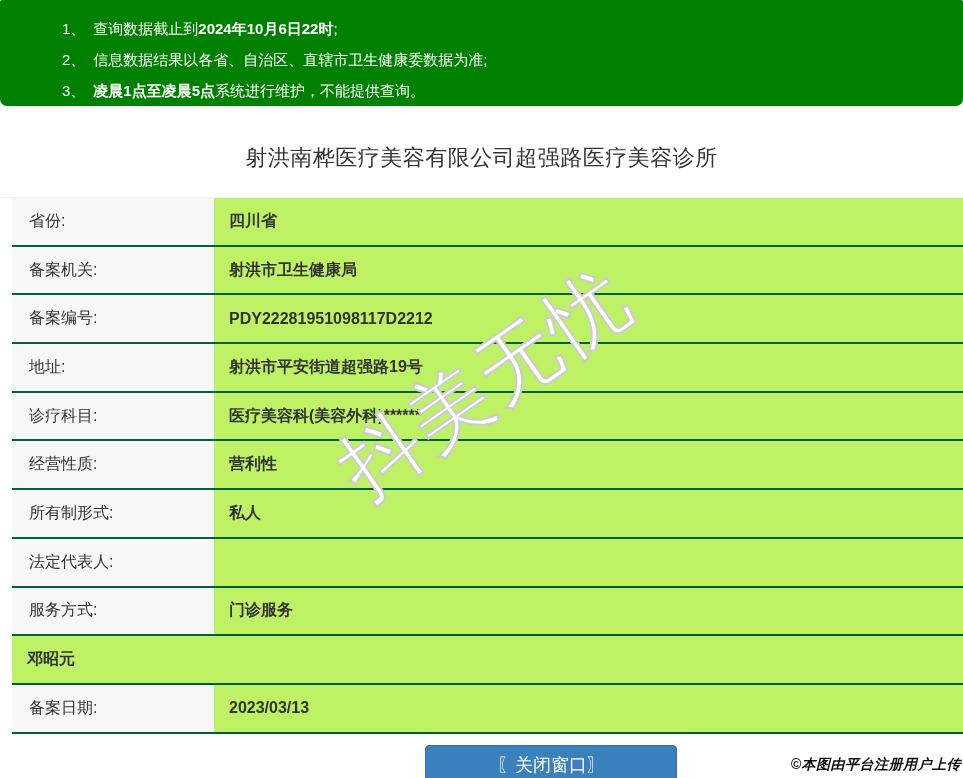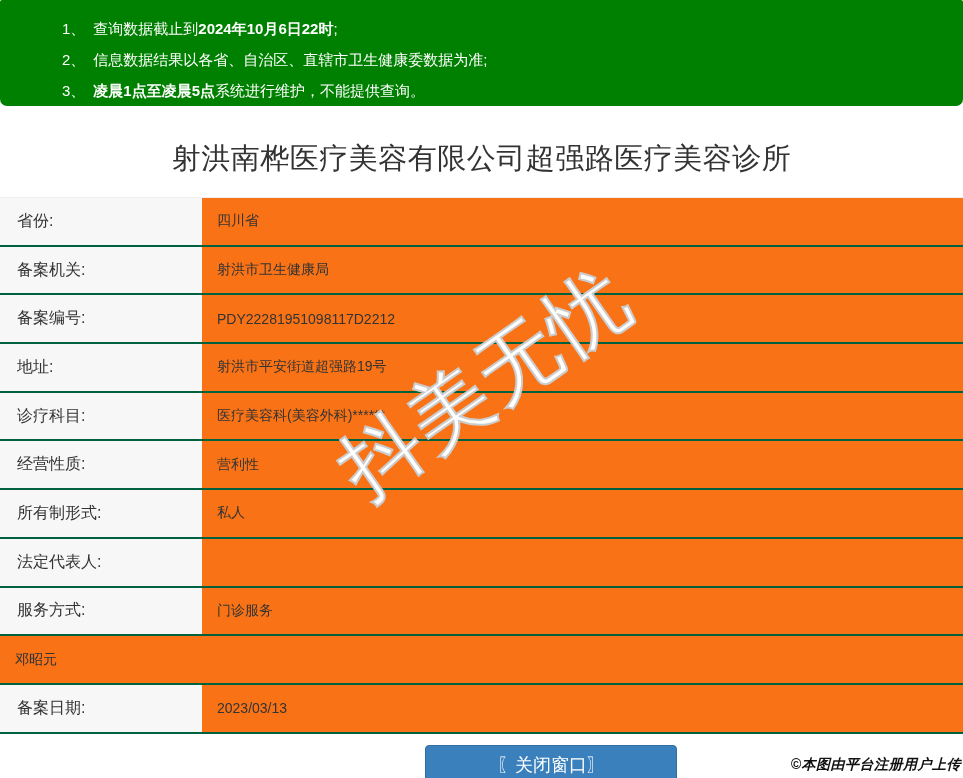--- a/index.html
+++ b/index.html
@@ -38,55 +38,57 @@
     white-space:nowrap;
   }
   .notice-num{margin-right:8px;}
   .notice-line b{font-weight:bold;margin-top:36px;}
   
   .page-title{
     position:absolute;
     left:0; top:138px;
     width:963px;
     text-align:center;
-    font-size:29px;
+    font-size:22px;
     line-height:40px;
     color:var(--text);
     font-weight:400;
     letter-spacing:0.5px;
   }
   
   .info-table{
     position:absolute;
     left:0; top:197px;
     width:963px;
     border-top:1px solid #efefef;
   }
   .row{
     display:flex;
     height:48.7px;
     border-bottom:2px solid var(--divider);
+    margin-left:12px;
   }
   .cell-label{
     width:202px;
     background:var(--label-bg);
     display:flex;
     align-items:center;
     padding-left:17px;
     font-size:16px;
     color:var(--text);
   }
   .cell-value{
     flex:1;
     display:flex;
     align-items:center;
     padding-left:15px;
-    font-size:14px;
+    font-size:16px;
     color:var(--text);
-    background:#f97316;
+    background:#bef264;
+    font-weight:bold;
   }
   
   .watermark{
     position:absolute;
     left:486px; top:385px;
     transform:translate(-50%,-50%) rotate(-35deg);
     font-size:80px;
     letter-spacing:3px;
     white-space:nowrap;
     color:#ffffff;

